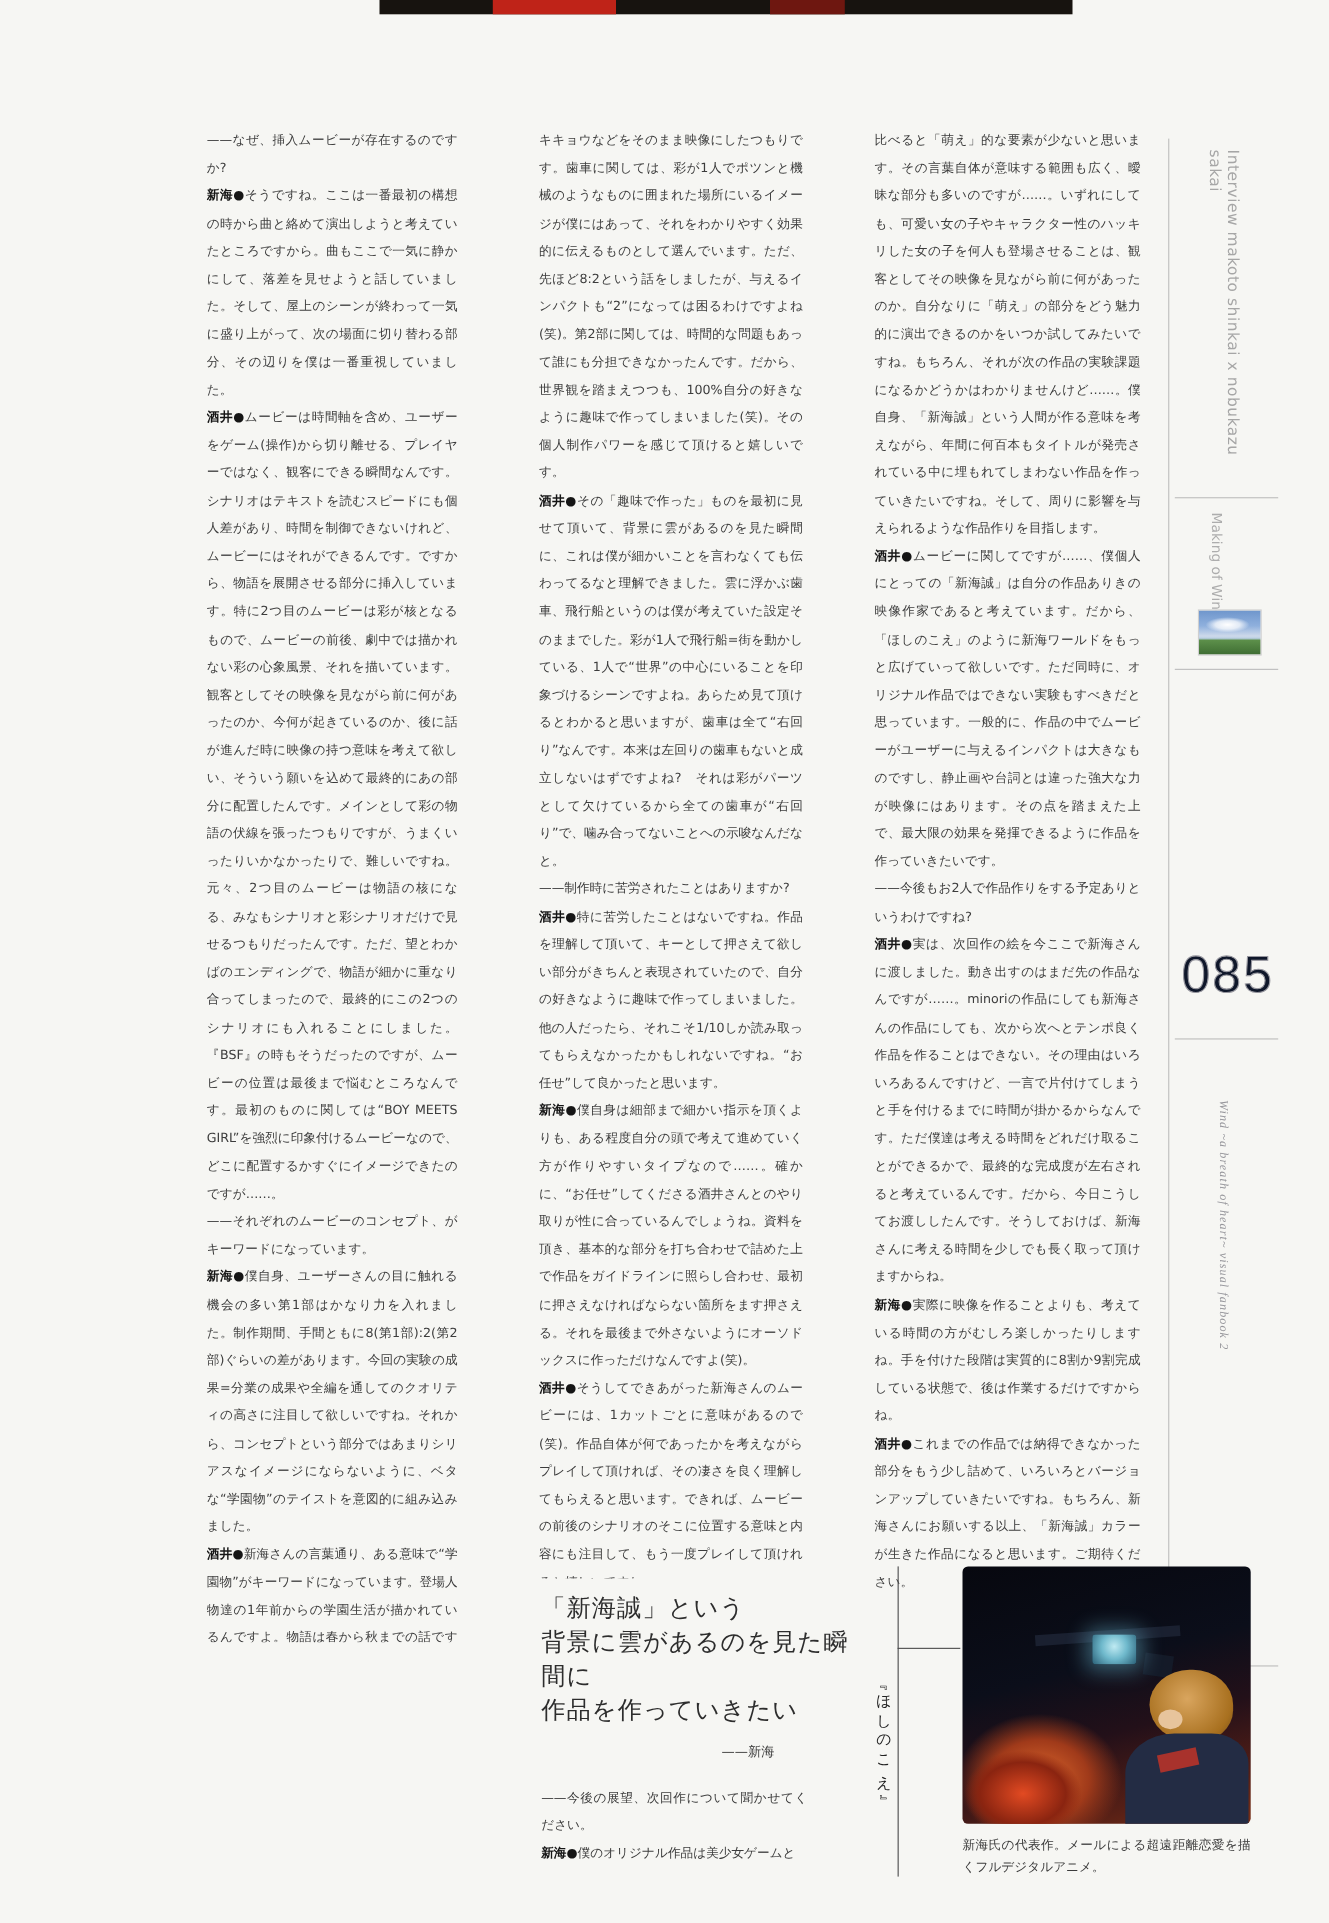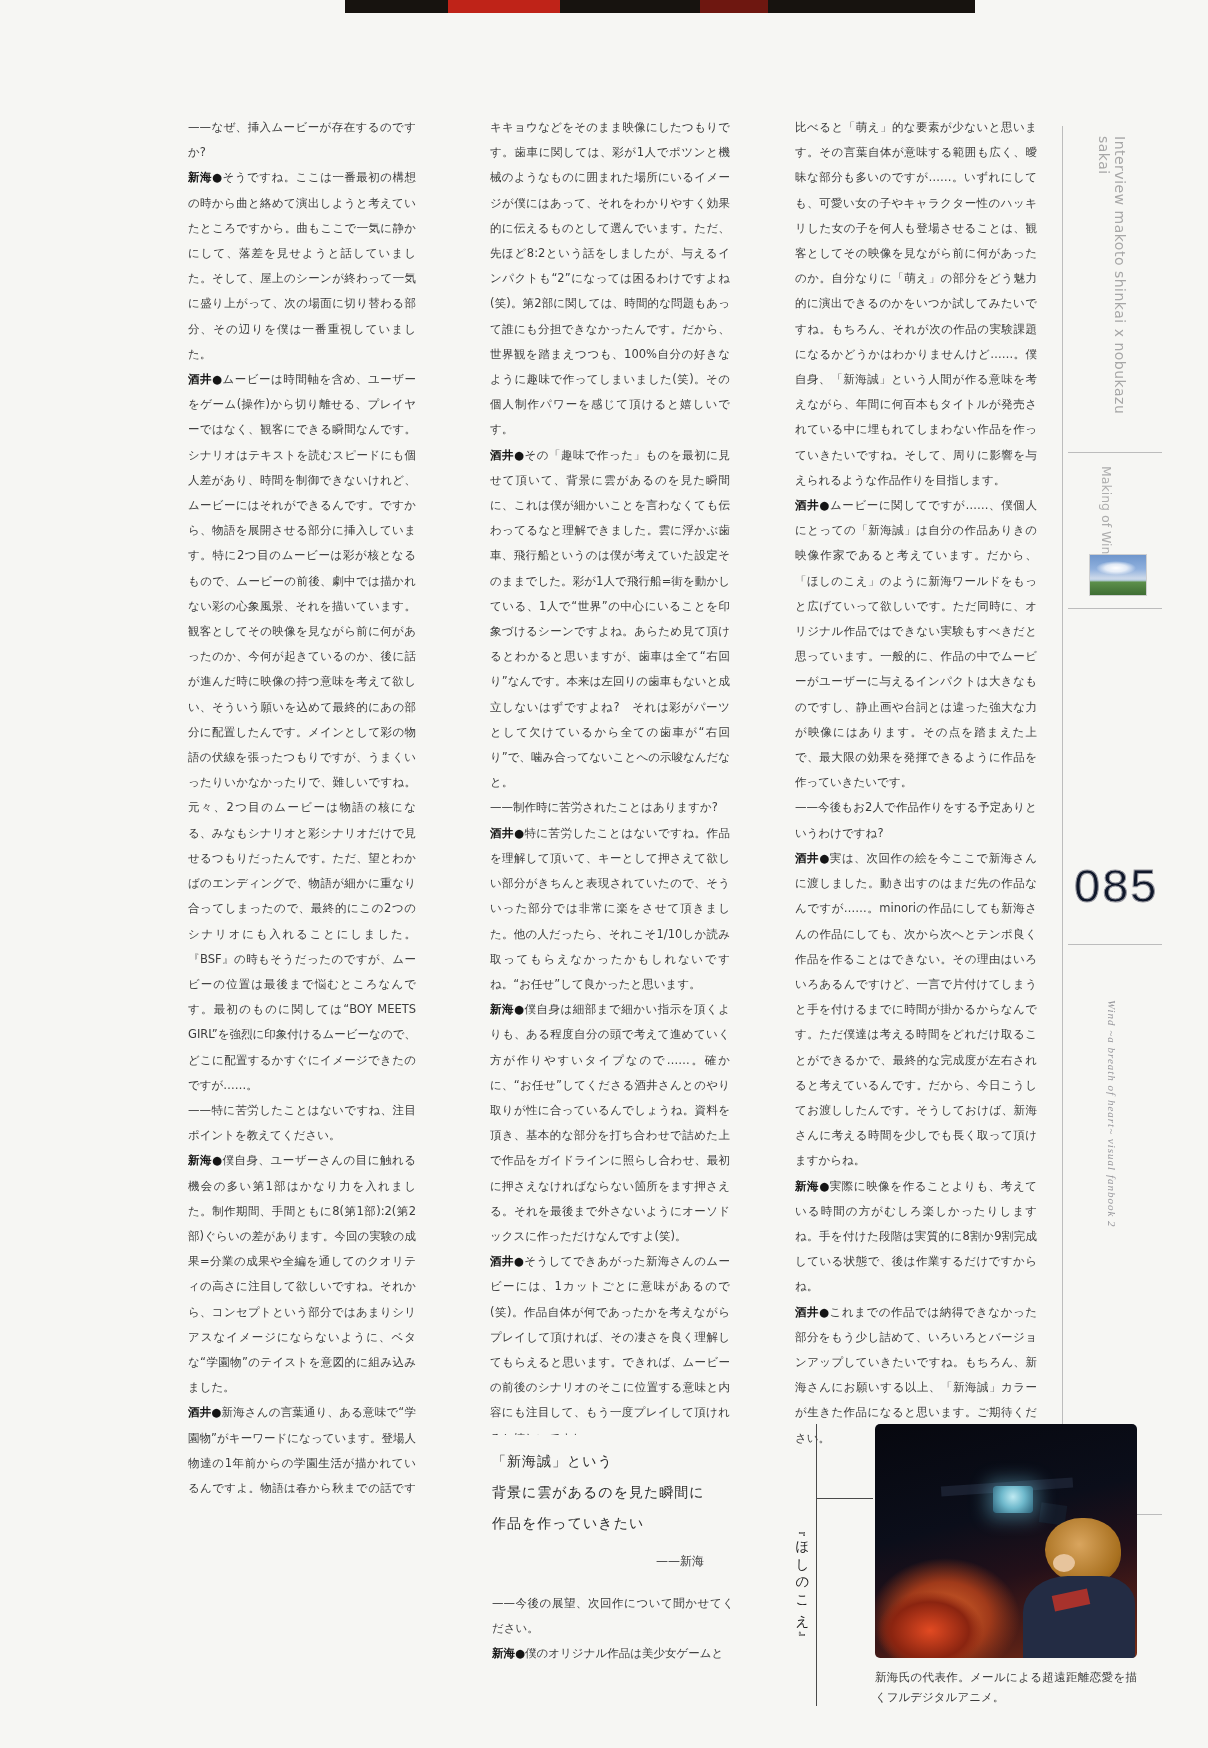--- a/index.html
+++ b/index.html
@@ -23,21 +23,21 @@
   }
   #col1{left:188px;width:228px;height:1378px;}
   #col2{left:490px;width:240px;height:1320px;}
   #col3{left:795px;width:242px;height:1330px;}
   .para{margin:0;}
   .para strong{color:#151515;font-weight:bold;}
   
   .quote-block{position:absolute;left:492px;top:1446px;width:302px;}
   .quote-line{
     font-family:"Liberation Serif","DejaVu Serif",serif;
-    font-size:14px;line-height:31px;color:#2d2d2d;letter-spacing:1px;
+    font-size:22px;line-height:31px;color:#2d2d2d;letter-spacing:1px;
   }
   .quote-attr{font-size:12px;color:#3c3c3c;width:212px;text-align:right;margin-top:14px;}
   .qa-after{margin-top:21px;width:242px;font-size:11.5px;line-height:25.2px;text-align:justify;color:#3c3c3c;}
   .qa-after p{margin:0;}
   .qa-after strong{color:#151515;}
   
   .side-rule{position:absolute;left:1062px;top:126px;width:1px;height:1390px;background:#bcbcbc;}
   .side-div{position:absolute;left:1068px;width:94px;height:1px;background:#bcbcbc;}
   #sdiv1{top:452px;} #sdiv2{top:608px;} #sdiv3{top:944px;} #sdiv4{top:1514px;}
   .v-label{writing-mode:vertical-rl;}
@@ -94,31 +94,31 @@
 
 <div class="top-strip">
   <div class="red1"></div>
   <div class="red2"></div>
 </div>
 
 <div class="col" id="col1">
   <p class="para q">——なぜ、挿入ムービーが存在するのですか?</p>
   <p class="para"><strong>新海●</strong><span>そうですね。ここは一番最初の構想の時から曲と絡めて演出しようと考えていたところですから。曲もここで一気に静かにして、落差を見せようと話していました。そして、屋上のシーンが終わって一気に盛り上がって、次の場面に切り替わる部分、その辺りを僕は一番重視していました。</span></p>
   <p class="para"><strong>酒井●</strong><span>ムービーは時間軸を含め、ユーザーをゲーム(操作)から切り離せる、プレイヤーではなく、観客にできる瞬間なんです。シナリオはテキストを読むスピードにも個人差があり、時間を制御できないけれど、ムービーにはそれができるんです。ですから、物語を展開させる部分に挿入しています。特に2つ目のムービーは彩が核となるもので、ムービーの前後、劇中では描かれない彩の心象風景、それを描いています。観客としてその映像を見ながら前に何があったのか、今何が起きているのか、後に話が進んだ時に映像の持つ意味を考えて欲しい、そういう願いを込めて最終的にあの部分に配置したんです。メインとして彩の物語の伏線を張ったつもりですが、うまくいったりいかなかったりで、難しいですね。元々、2つ目のムービーは物語の核になる、みなもシナリオと彩シナリオだけで見せるつもりだったんです。ただ、望とわかばのエンディングで、物語が細かに重なり合ってしまったので、最終的にこの2つのシナリオにも入れることにしました。『BSF』の時もそうだったのですが、ムービーの位置は最後まで悩むところなんです。最初のものに関しては“BOY MEETS GIRL”を強烈に印象付けるムービーなので、どこに配置するかすぐにイメージできたのですが……。</span></p>
-  <p class="para q">——特に苦労したことはないですね、注目ポイントを教えてください。</p>
+  <p class="para q">——それぞれのムービーのコンセプト、がキーワードになっています。</p>
   <p class="para"><strong>新海●</strong><span>僕自身、ユーザーさんの目に触れる機会の多い第1部はかなり力を入れました。制作期間、手間ともに8(第1部):2(第2部)ぐらいの差があります。今回の実験の成果=分業の成果や全編を通してのクオリティの高さに注目して欲しいですね。それから、コンセプトという部分ではあまりシリアスなイメージにならないように、ベタな“学園物”のテイストを意図的に組み込みました。</span></p>
   <p class="para"><strong>酒井●</strong><span>新海さんの言葉通り、ある意味で“学園物”がキーワードになっています。登場人物達の1年前からの学園生活が描かれているんですよ。物語は春から秋までの話ですが、彼女達にはそれ以前とそれ以降の学園生活がある。放課後の教室での談笑風景、図書館で本を読むわかば——劇中では描かれない日常性、生活感をユーザーの皆さんには楽しんでもらいたいです。第2部に関しては本当にシンプルに「彩」、彼女そのものがキーワードです。</span></p>
 
 </div>
 
 <div class="col" id="col2">
   <p class="para">キキョウなどをそのまま映像にしたつもりです。歯車に関しては、彩が1人でポツンと機械のようなものに囲まれた場所にいるイメージが僕にはあって、それをわかりやすく効果的に伝えるものとして選んでいます。ただ、先ほど8:2という話をしましたが、与えるインパクトも“2”になっては困るわけですよね(笑)。第2部に関しては、時間的な問題もあって誰にも分担できなかったんです。だから、世界観を踏まえつつも、100%自分の好きなように趣味で作ってしまいました(笑)。その個人制作パワーを感じて頂けると嬉しいです。</p>
   <p class="para"><strong>酒井●</strong><span>その「趣味で作った」ものを最初に見せて頂いて、背景に雲があるのを見た瞬間に、これは僕が細かいことを言わなくても伝わってるなと理解できました。雲に浮かぶ歯車、飛行船というのは僕が考えていた設定そのままでした。彩が1人で飛行船=街を動かしている、1人で“世界”の中心にいることを印象づけるシーンですよね。あらため見て頂けるとわかると思いますが、歯車は全て“右回り”なんです。本来は左回りの歯車もないと成立しないはずですよね?　それは彩がパーツとして欠けているから全ての歯車が“右回り”で、噛み合ってないことへの示唆なんだなと。</span></p>
   <p class="para q">——制作時に苦労されたことはありますか?</p>
-  <p class="para"><strong>酒井●</strong><span>特に苦労したことはないですね。作品を理解して頂いて、キーとして押さえて欲しい部分がきちんと表現されていたので、そういった部分では非常に楽をさせて頂きました。他の人だったら、それこそ1/10しか読み取ってもらえなかったかもしれないですね。“お任せ”して良かったと思います。</span></p>
+  <p class="para"><strong>酒井●</strong><span>特に苦労したことはないですね。作品を理解して頂いて、キーとして押さえて欲しい部分がきちんと表現されていたので、自分の好きなように趣味で作ってしまいました。他の人だったら、それこそ1/10しか読み取ってもらえなかったかもしれないですね。“お任せ”して良かったと思います。</span></p>
   <p class="para"><strong>新海●</strong><span>僕自身は細部まで細かい指示を頂くよりも、ある程度自分の頭で考えて進めていく方が作りやすいタイプなので……。確かに、“お任せ”してくださる酒井さんとのやり取りが性に合っているんでしょうね。資料を頂き、基本的な部分を打ち合わせで詰めた上で作品をガイドラインに照らし合わせ、最初に押さえなければならない箇所をます押さえる。それを最後まで外さないようにオーソドックスに作っただけなんですよ(笑)。</span></p>
   <p class="para"><strong>酒井●</strong><span>そうしてできあがった新海さんのムービーには、1カットごとに意味があるので(笑)。作品自体が何であったかを考えながらプレイして頂ければ、その凄さを良く理解してもらえると思います。できれば、ムービーの前後のシナリオのそこに位置する意味と内容にも注目して、もう一度プレイして頂けれると嬉しいですね。</span></p>
 </div>
 
 <div class="quote-block">
   <div class="quote-line">「新海誠」という</div>
   <div class="quote-line">背景に雲があるのを見た瞬間に</div>
   <div class="quote-line">作品を作っていきたい</div>
   <div class="quote-attr">——新海</div>
   <div class="qa-after">

